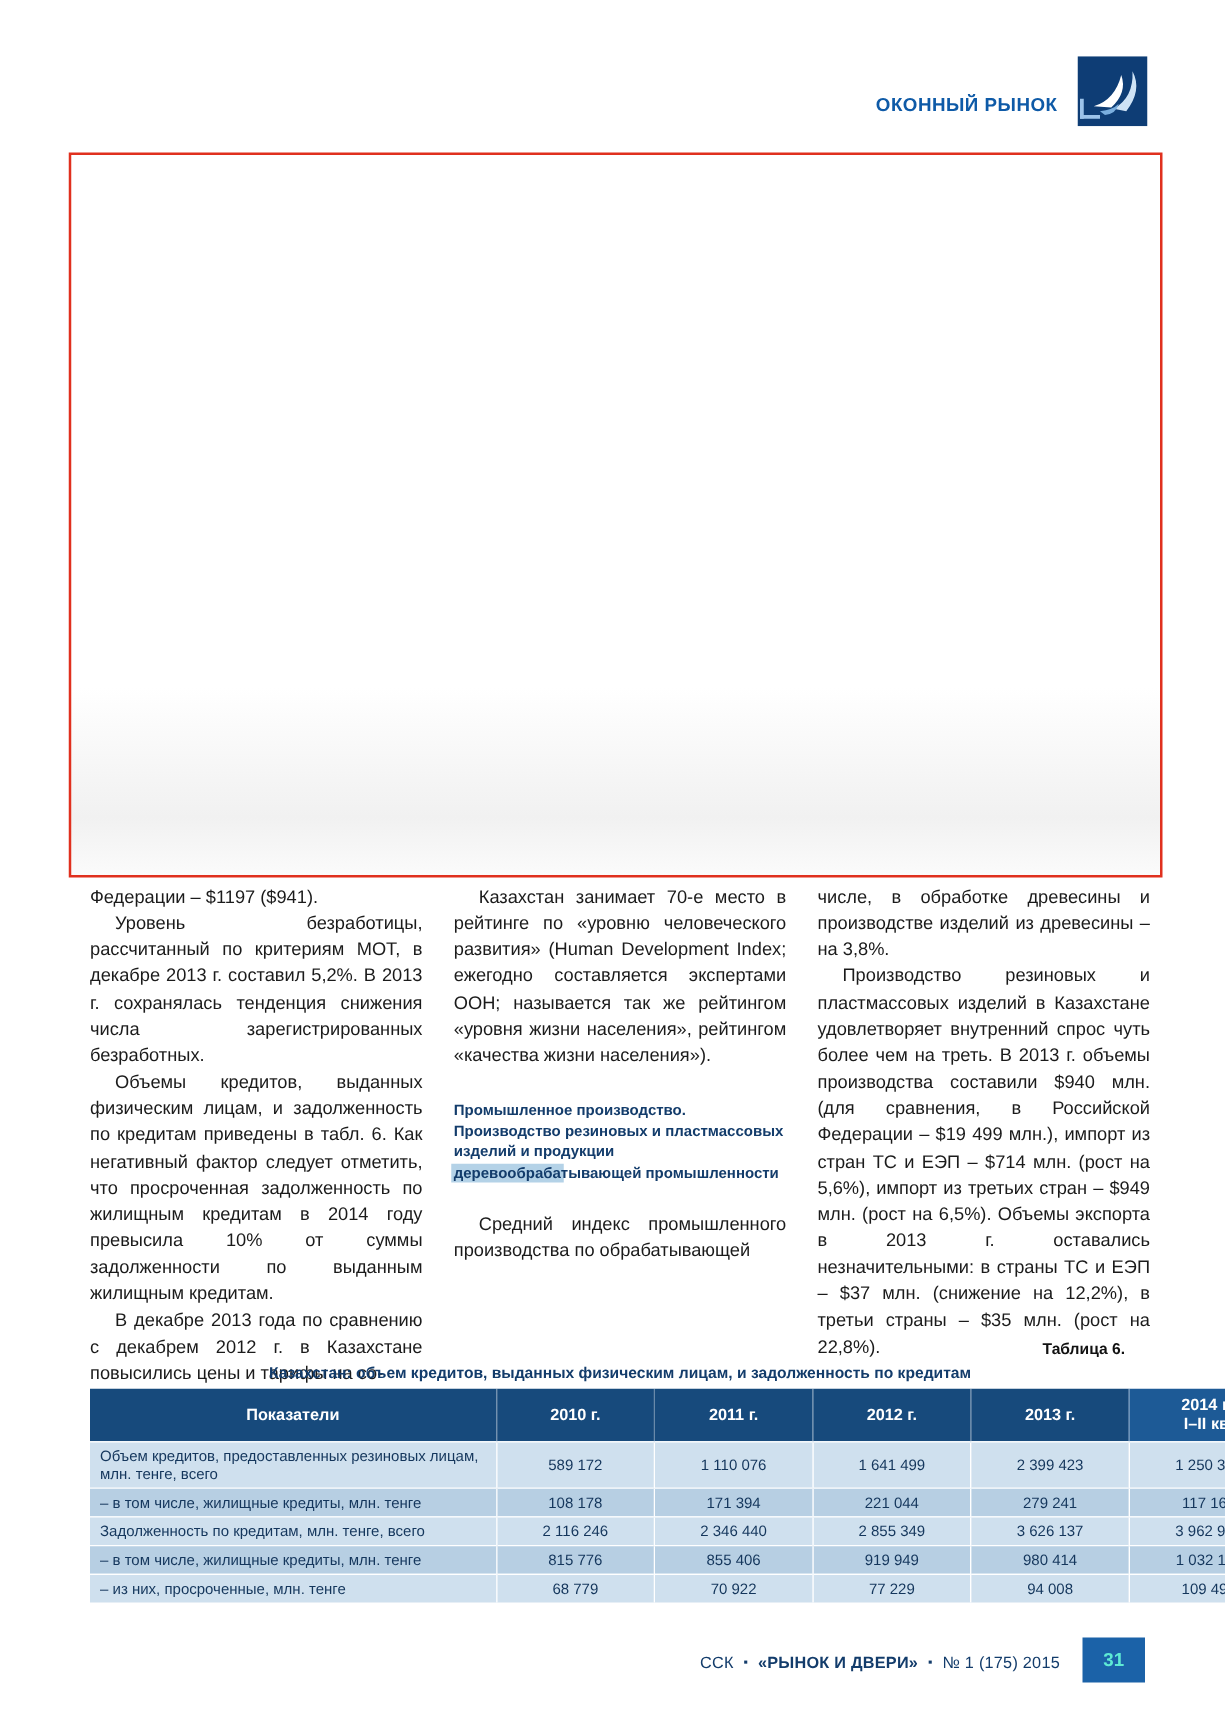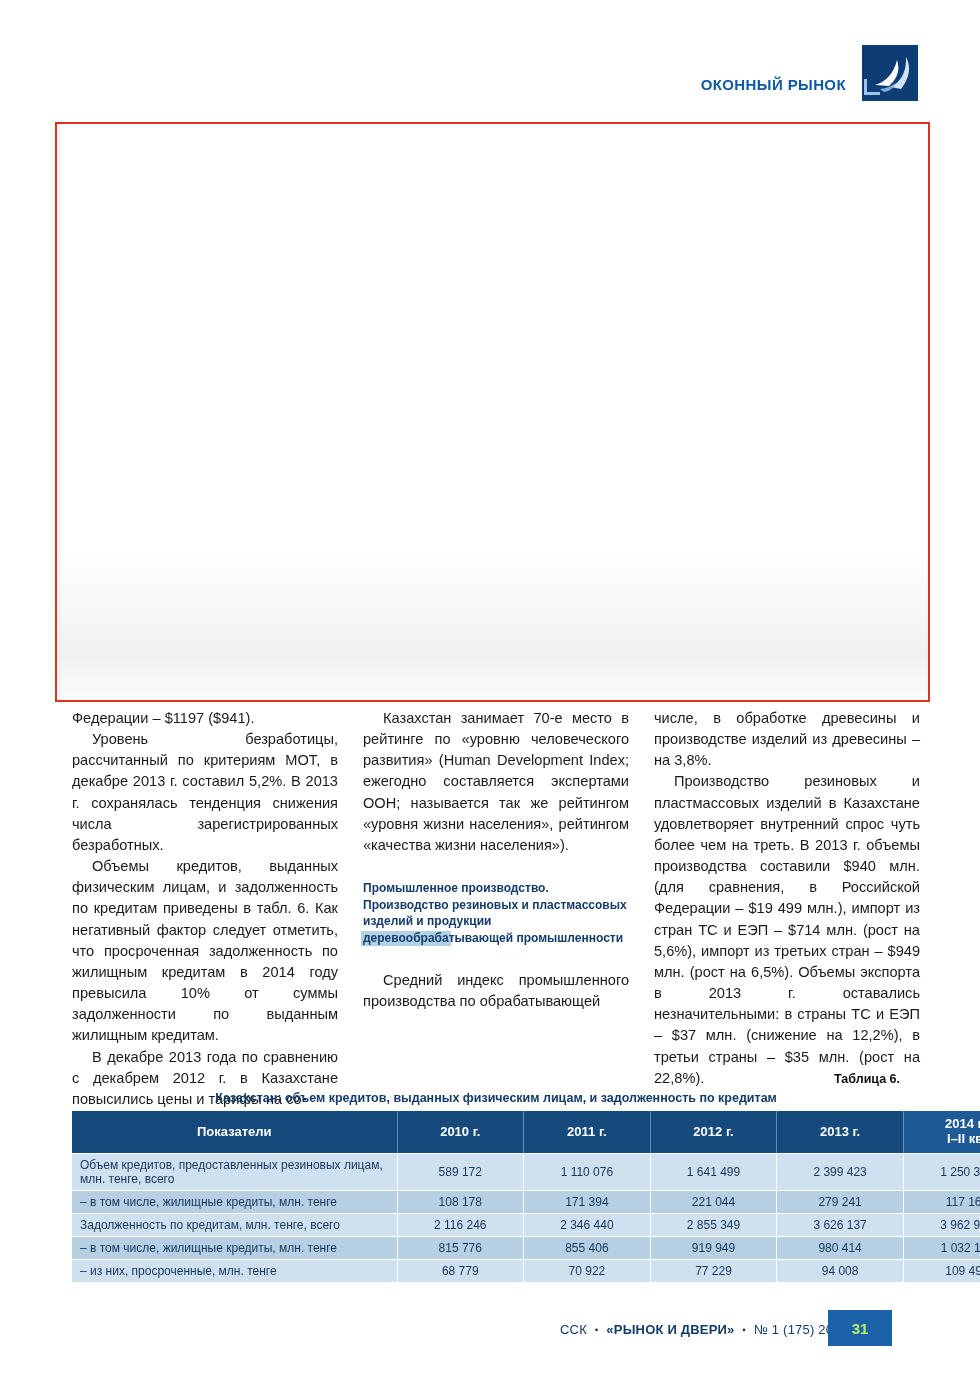--- a/index.html
+++ b/index.html
@@ -52,22 +52,22 @@
   tr.odd td{background:#cfe0ee;}
   tr.even td{background:#b7cfe3;}
   
   .footer{
     position:absolute;top:1322px;left:72px;width:776px;text-align:right;
     font-size:13px;color:#133c6b;letter-spacing:.2px;
   }
   .footer .sep{font-size:10px;position:relative;top:-1px;padding:0 4px;}
   .footer .brand{font-weight:bold;}
   .page-num{
-    position:absolute;top:1310px;left:828px;width:64px;height:36px;background:#1b62a8;
-    color:#bef264;font-weight:bold;font-size:15px;
+    position:absolute;top:1310px;left:866px;width:50px;height:36px;background:#1b62a8;
+    color:#5eead4;font-weight:bold;font-size:15px;
     display:flex;align-items:center;justify-content:center;
   }
 </style>
 </head>
 <body>
 
 <div class="page">
 
   <div class="masthead">
     <span class="section-title">ОКОННЫЙ РЫНОК</span>

